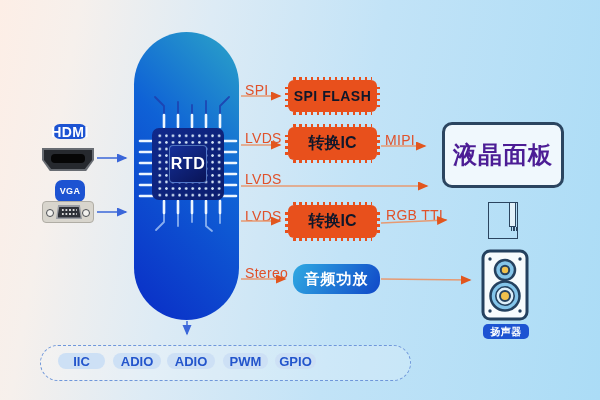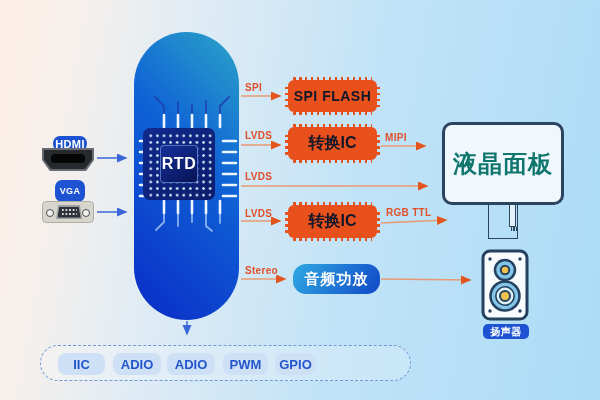--- a/index.html
+++ b/index.html
@@ -8,21 +8,21 @@
     position:relative; width:600px; height:400px; overflow:hidden;
     background:linear-gradient(100deg,#fdeee6 0%,#f6f0ec 12%,#ddebf5 32%,#c2e3f7 58%,#abdcf6 100%);
   }
   
   .capsule{
     position:absolute; left:134px; top:32px; width:105px; height:288px;
     border-radius:54px;
     background:linear-gradient(225deg,#2ba4c8 0%,#0f62d6 42%,#0a2cc6 100%);
   }
   .chip-body{
-    position:absolute; left:143px; top:128px; width:72px; height:72px;
+    position:absolute; left:152px; top:128px; width:72px; height:72px;
     background:linear-gradient(135deg,#10298c,#0b1d6e);
     border-radius:7px;
   }
   .chip-dots{
     position:absolute; inset:3px; border-radius:5px;
     background-image:radial-gradient(circle, rgba(225,242,255,.92) 1.1px, transparent 1.5px);
     background-size:6.6px 6.6px; background-position:1.5px 1.5px;
   }
   .chip-core{
     position:absolute; left:17px; top:17px; width:38px; height:38px;
@@ -70,36 +70,36 @@
   .t-top{ top:-3px; } .t-bottom{ bottom:-3px; }
   .t-left,.t-right{ top:5px; bottom:5px; width:3px;
     background:repeating-linear-gradient(0deg,#e8501c 0 2.5px,transparent 2.5px 6px); }
   .t-left{ left:-3px; } .t-right{ right:-3px; }
   
   .amp{ position:absolute; left:293px; top:264px; width:87px; height:30px;
     border-radius:13px; background:linear-gradient(120deg,#2fa9e2,#1048c8);
     display:flex; align-items:center; justify-content:center;
     color:#fff; font-weight:bold; font-size:15px; letter-spacing:1px; }
   
-  .panel{ position:absolute; left:442px; top:122px; width:122px; height:83px;
+  .panel{ position:absolute; left:442px; top:122px; width:122px; height:66px;
     background:#f0f8fd; border:3.5px solid #2b4560; border-radius:10px;
     display:flex; align-items:center; justify-content:center;
-    color:#0f766e; font-weight:600; font-size:24px; letter-spacing:1px; z-index:2; }
+    color:#4c1d95; font-weight:600; font-size:24px; letter-spacing:1px; z-index:2; }
   .panel-cable-rect{ position:absolute; left:488px; top:202px; width:30px; height:37px;
     border:1.5px solid #2b4560; z-index:1; }
   .panel-cable-strip{ position:absolute; left:509px; top:202px; width:7px; height:25px;
     border:1.5px solid #2b4560; background:#e2f1fa; z-index:1; }
   .panel-cable-pins{ position:absolute; left:511px; top:227px; width:6px; height:4px;
     background:repeating-linear-gradient(90deg,#2b4560 0 1px,transparent 1px 2.5px); z-index:1; }
   
-  .bus{ position:absolute; color:#e0512a; font-weight:bold; font-size:10px; letter-spacing:.3px; }
+  .bus{ position:absolute; color:#e0512a; font-weight:normal; font-size:14px; letter-spacing:.3px; }
   
   .footer{ position:absolute; left:40px; top:345px; width:371px; height:36px;
     border:1.2px dashed #6f97da; border-radius:18px; background:rgba(255,255,255,.2); }
-  .fchip{ position:absolute; top:353px; height:22px; background:#cde0f5; border-radius:8px;
+  .fchip{ position:absolute; top:353px; height:16px; background:#cde0f5; border-radius:8px;
     color:#2355cc; font-weight:bold; font-size:13px;
     display:flex; align-items:center; justify-content:center; }
   .fchip.nobg{ background:transparent; }
   .arrows{ position:absolute; left:0; top:0; pointer-events:none; z-index:3; }
 </style>
 </head>
 <body>
 
 <div class="stage">
 
@@ -144,21 +144,21 @@
       <line x1="95" y1="91" x2="108" y2="91"></line>
         <line x1="95" y1="102" x2="108" y2="102"></line>
     </g>
   </svg>
 
   <div class="chip-body">
     <div class="chip-dots"></div>
     <div class="chip-core">RTD</div>
   </div>
 
-  <div class="pill" style="left:53px;top:136px;width:34px;height:15px;font-size:11px;">HDMI</div>
+  <div class="pill" style="left:53px;top:124px;width:34px;height:15px;font-size:14px;">HDMI</div>
   <div class="hdmi-plug">
     <div class="inner"></div>
     <div class="slot"></div>
   </div>
 
   <div class="pill" style="left:55px;top:180px;width:30px;height:22px;font-size:9px;">VGA</div>
   <div class="vga-plug">
     <div class="vga-screw" style="left:3px;"></div>
     <div class="vga-screw" style="right:3px;"></div>
     <div class="vga-db15">

